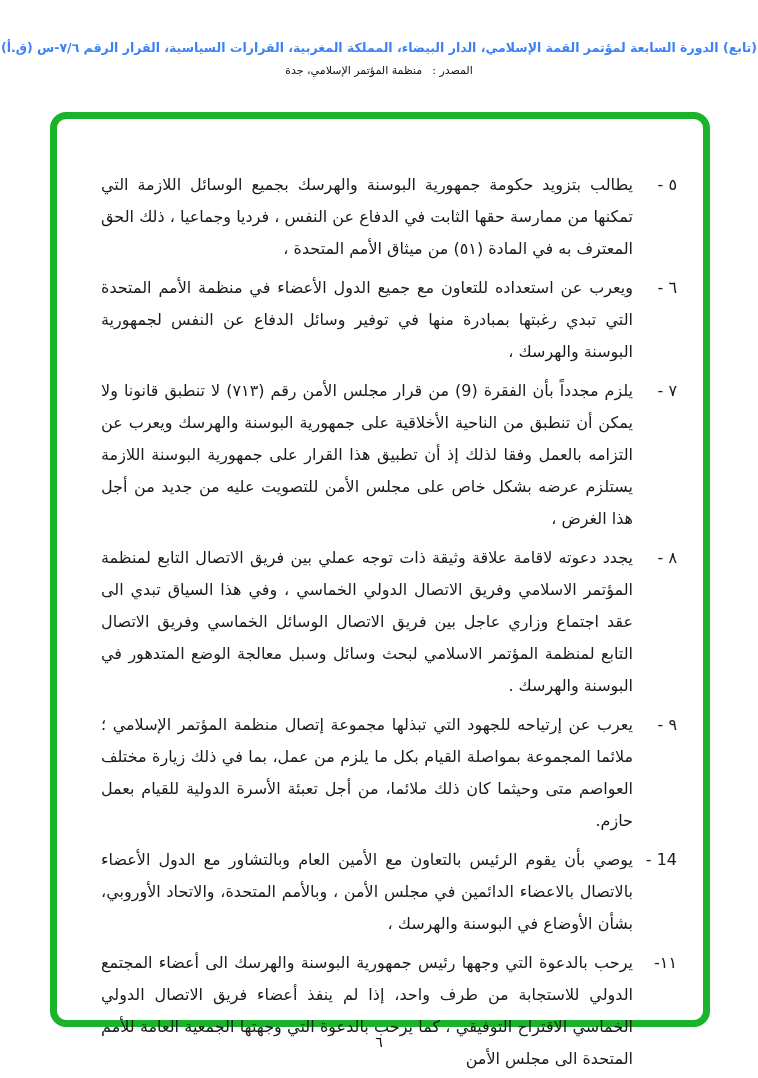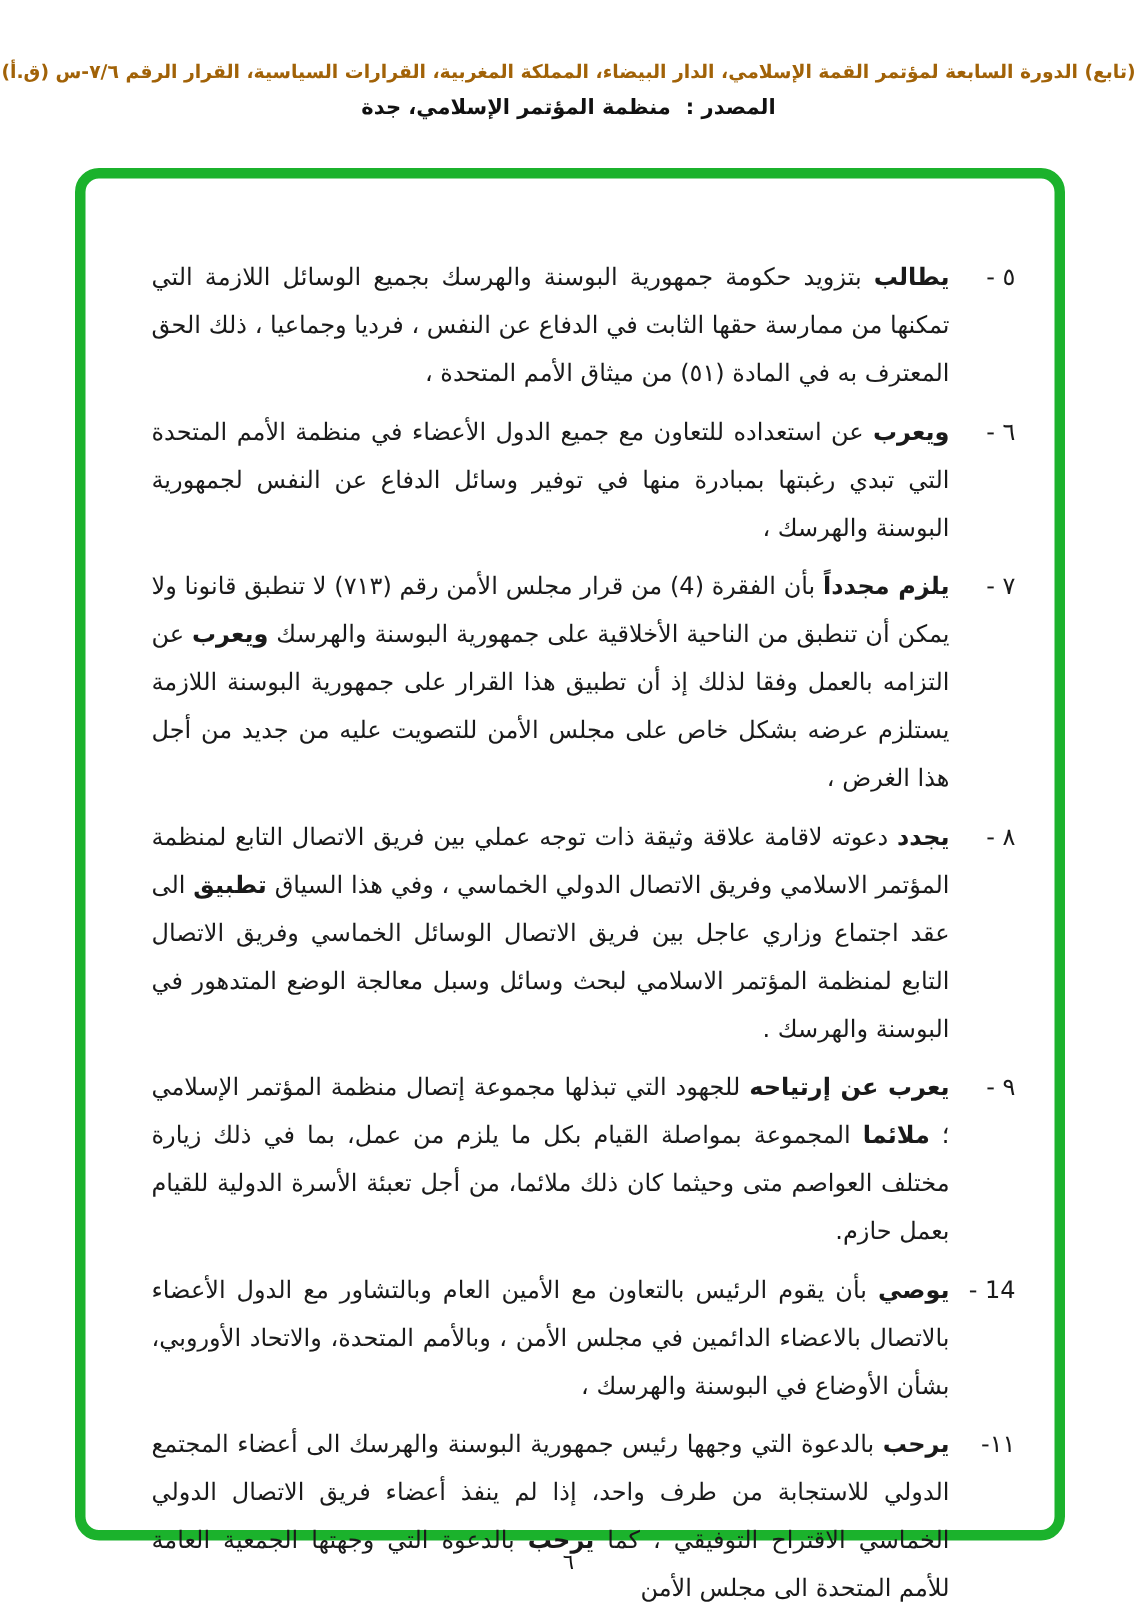--- a/index.html
+++ b/index.html
@@ -4,45 +4,45 @@
 <style>
   html,body{margin:0;padding:0;}
   body{
     width:758px;height:1078px;background:#ffffff;position:relative;
     font-family:"DejaVu Sans",sans-serif;color:#161616;overflow:hidden;
   }
   .doc-header{
     position:absolute;top:40px;left:0;width:758px;text-align:center;direction:rtl;
   }
   .h-title{
-    font-weight:bold;font-size:12.5px;letter-spacing:0;white-space:nowrap;color:#a16207;
+    font-weight:bold;font-size:12.5px;letter-spacing:0;white-space:nowrap;color:#3b82f6;
   }
   .h-source{
-    margin-top:9px;font-weight:bold;font-size:14px;color:#111;
+    margin-top:9px;font-weight:normal;font-size:11px;color:#111;
   }
   .h-source .lbl{margin-left:10px;}
   .green-box{
     position:absolute;left:50px;top:112px;width:660px;height:915px;
     border:7px solid #1bb22c;border-radius:16px;box-sizing:border-box;
     background:#ffffff;
   }
   .content{
     direction:rtl;padding:50px 26px 0 44px;
   }
   .item{
     display:flex;align-items:flex-start;
     font-size:16px;line-height:32px;margin-bottom:7px;color:#1a1a1a;
   }
   .num{
     flex:0 0 44px;text-align:right;white-space:nowrap;
   }
   .body{
     flex:1 1 auto;text-align:justify;text-justify:inter-word;
   }
-  .body b{font-weight:bold;}
+  .body b{font-weight:normal;}
   .page-number{
     position:absolute;top:1034px;left:0;width:758px;text-align:center;
     font-size:14px;color:#111;
   }
 </style>
 </head>
 <body style="color: rgb(22, 22, 22);">
 
 <div class="doc-header">
   <div class="h-title">(تابع) الدورة السابعة لمؤتمر القمة الإسلامي، الدار البيضاء، المملكة المغربية، القرارات السياسية، القرار الرقم ٧/٦-س (ق.أ)</div>
@@ -56,25 +56,25 @@
       <div class="item">
         <div class="num">٥ -</div>
         <div class="body"><b>يطالب</b><span> بتزويد حكومة جمهورية البوسنة والهرسك بجميع الوسائل اللازمة التي تمكنها من ممارسة حقها الثابت في الدفاع عن النفس ، فرديا وجماعيا ، ذلك الحق المعترف به في المادة (٥١) من ميثاق الأمم المتحدة ،</span></div>
       </div>
       <div class="item">
         <div class="num">٦ -</div>
         <div class="body"><b>ويعرب</b><span> عن استعداده للتعاون مع جميع الدول الأعضاء في منظمة الأمم المتحدة التي تبدي رغبتها بمبادرة منها في توفير وسائل الدفاع عن النفس لجمهورية البوسنة والهرسك ،</span></div>
       </div>
       <div class="item">
         <div class="num">٧ -</div>
-        <div class="body"><b>يلزم مجدداً</b><span> بأن الفقرة (4) من قرار مجلس الأمن رقم (٧١٣) لا تنطبق قانونا ولا يمكن أن تنطبق من الناحية الأخلاقية على جمهورية البوسنة والهرسك </span><b>ويعرب</b><span> عن التزامه بالعمل وفقا لذلك إذ أن تطبيق هذا القرار على جمهورية البوسنة اللازمة يستلزم عرضه بشكل خاص على مجلس الأمن للتصويت عليه من جديد من أجل هذا الغرض ،</span></div>
+        <div class="body"><b>يلزم مجدداً</b><span> بأن الفقرة (9) من قرار مجلس الأمن رقم (٧١٣) لا تنطبق قانونا ولا يمكن أن تنطبق من الناحية الأخلاقية على جمهورية البوسنة والهرسك </span><b>ويعرب</b><span> عن التزامه بالعمل وفقا لذلك إذ أن تطبيق هذا القرار على جمهورية البوسنة اللازمة يستلزم عرضه بشكل خاص على مجلس الأمن للتصويت عليه من جديد من أجل هذا الغرض ،</span></div>
       </div>
       <div class="item">
         <div class="num">٨ -</div>
-        <div class="body"><b>يجدد</b><span> دعوته لاقامة علاقة وثيقة ذات توجه عملي بين فريق الاتصال التابع لمنظمة المؤتمر الاسلامي وفريق الاتصال الدولي الخماسي ، وفي هذا السياق </span><b>تطبيق</b><span> الى عقد اجتماع وزاري عاجل بين فريق الاتصال الوسائل الخماسي وفريق الاتصال التابع لمنظمة المؤتمر الاسلامي لبحث وسائل وسبل معالجة الوضع المتدهور في البوسنة والهرسك .</span></div>
+        <div class="body"><b>يجدد</b><span> دعوته لاقامة علاقة وثيقة ذات توجه عملي بين فريق الاتصال التابع لمنظمة المؤتمر الاسلامي وفريق الاتصال الدولي الخماسي ، وفي هذا السياق </span><b>تبدي</b><span> الى عقد اجتماع وزاري عاجل بين فريق الاتصال الوسائل الخماسي وفريق الاتصال التابع لمنظمة المؤتمر الاسلامي لبحث وسائل وسبل معالجة الوضع المتدهور في البوسنة والهرسك .</span></div>
       </div>
       <div class="item">
         <div class="num">٩ -</div>
         <div class="body"><b>يعرب عن إرتياحه</b><span> للجهود التي تبذلها مجموعة إتصال منظمة المؤتمر الإسلامي ؛ </span><b>ملائما</b><span> المجموعة بمواصلة القيام بكل ما يلزم من عمل، بما في ذلك زيارة مختلف العواصم متى وحيثما كان ذلك ملائما، من أجل تعبئة الأسرة الدولية للقيام بعمل حازم.</span></div>
       </div>
       <div class="item">
         <div class="num">14 -</div>
         <div class="body"><b>يوصي</b><span> بأن يقوم الرئيس بالتعاون مع الأمين العام وبالتشاور مع الدول الأعضاء بالاتصال بالاعضاء الدائمين في مجلس الأمن ، وبالأمم المتحدة، والاتحاد الأوروبي، بشأن الأوضاع في البوسنة والهرسك ،</span></div>
       </div>
       <div class="item">

